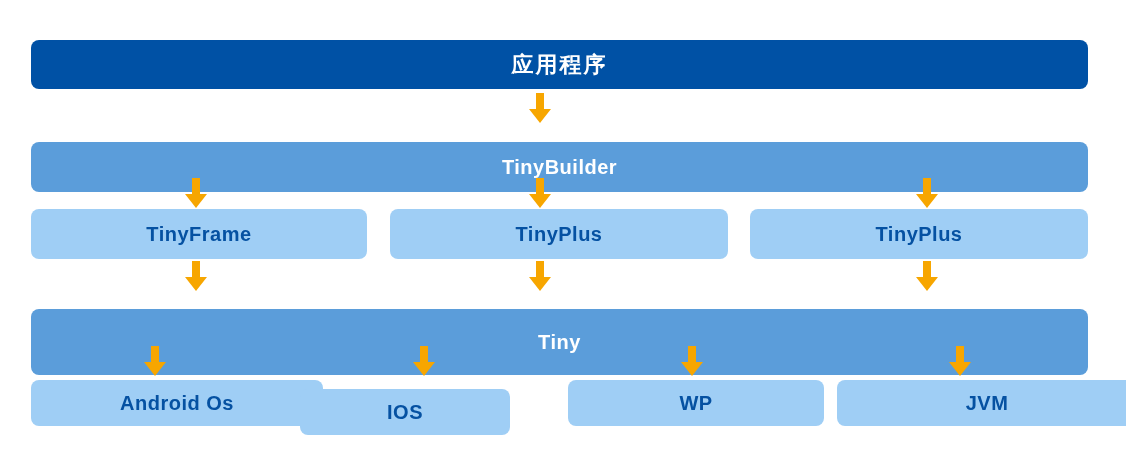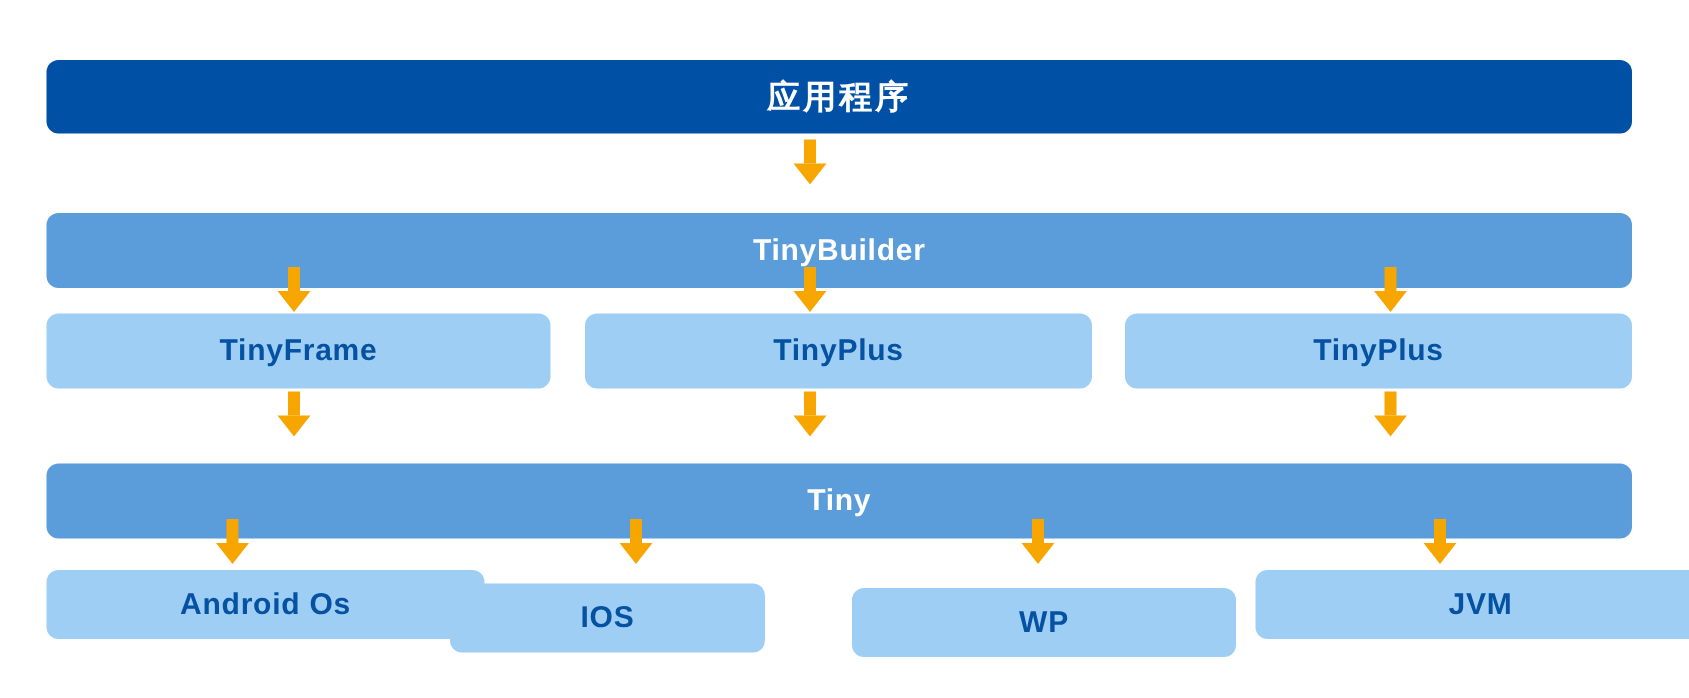--- a/index.html
+++ b/index.html
@@ -115,21 +115,21 @@
   </div>
   <div class="arrow" style="left:529px; top:261px;">
     <div class="shaft"></div>
     <div class="head"></div>
   </div>
   <div class="arrow" style="left:916px; top:261px;">
     <div class="shaft"></div>
     <div class="head"></div>
   </div>
 
-  <div class="node medium" style="left:31px; top:293px; width:1057px; height:50px;">
+  <div class="node medium" style="left:31px; top:293px; width:1057px; height:66px;">
     <span>Tiny</span>
   </div>
 
   <div class="arrow" style="left:144px; top:346px;">
     <div class="shaft"></div>
     <div class="head"></div>
   </div>
   <div class="arrow" style="left:413px; top:346px;">
     <div class="shaft"></div>
     <div class="head"></div>
@@ -142,20 +142,20 @@
     <div class="shaft"></div>
     <div class="head"></div>
   </div>
 
   <div class="node light" style="left:31px; top:380px; width:292px; height:46px;">
     <span>Android Os</span>
   </div>
   <div class="node light" style="left:300px; top:389px; width:210px; height:46px;">
     <span>IOS</span>
   </div>
-  <div class="node light" style="left:568px; top:380px; width:256px; height:46px;margin-top:12px;">
+  <div class="node light" style="left:568px; top:380px; width:256px; height:46px;">
     <span>WP</span>
   </div>
   <div class="node light" style="left:837px; top:380px; width:300px; height:46px;">
     <span>JVM</span>
   </div>
 
 </div>
 
 </body></html>

